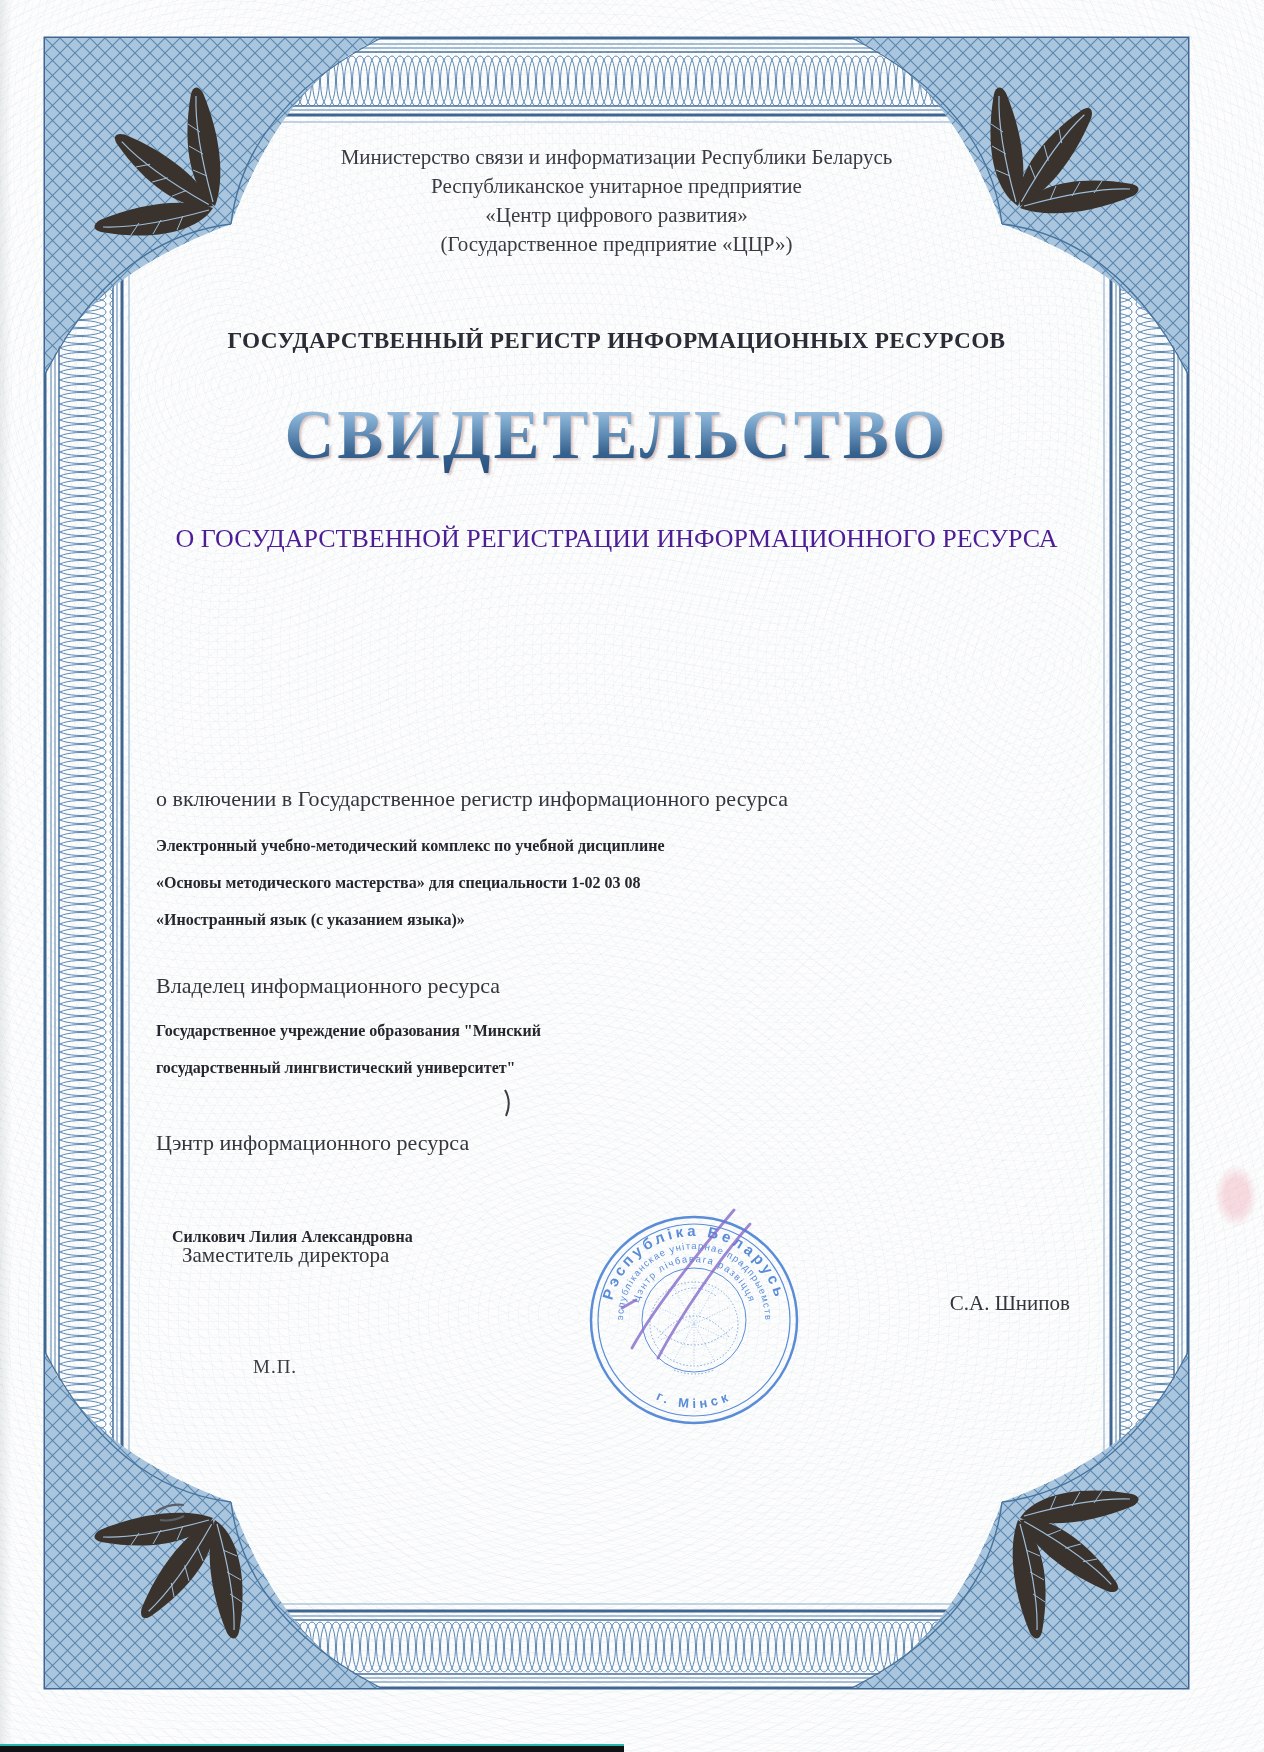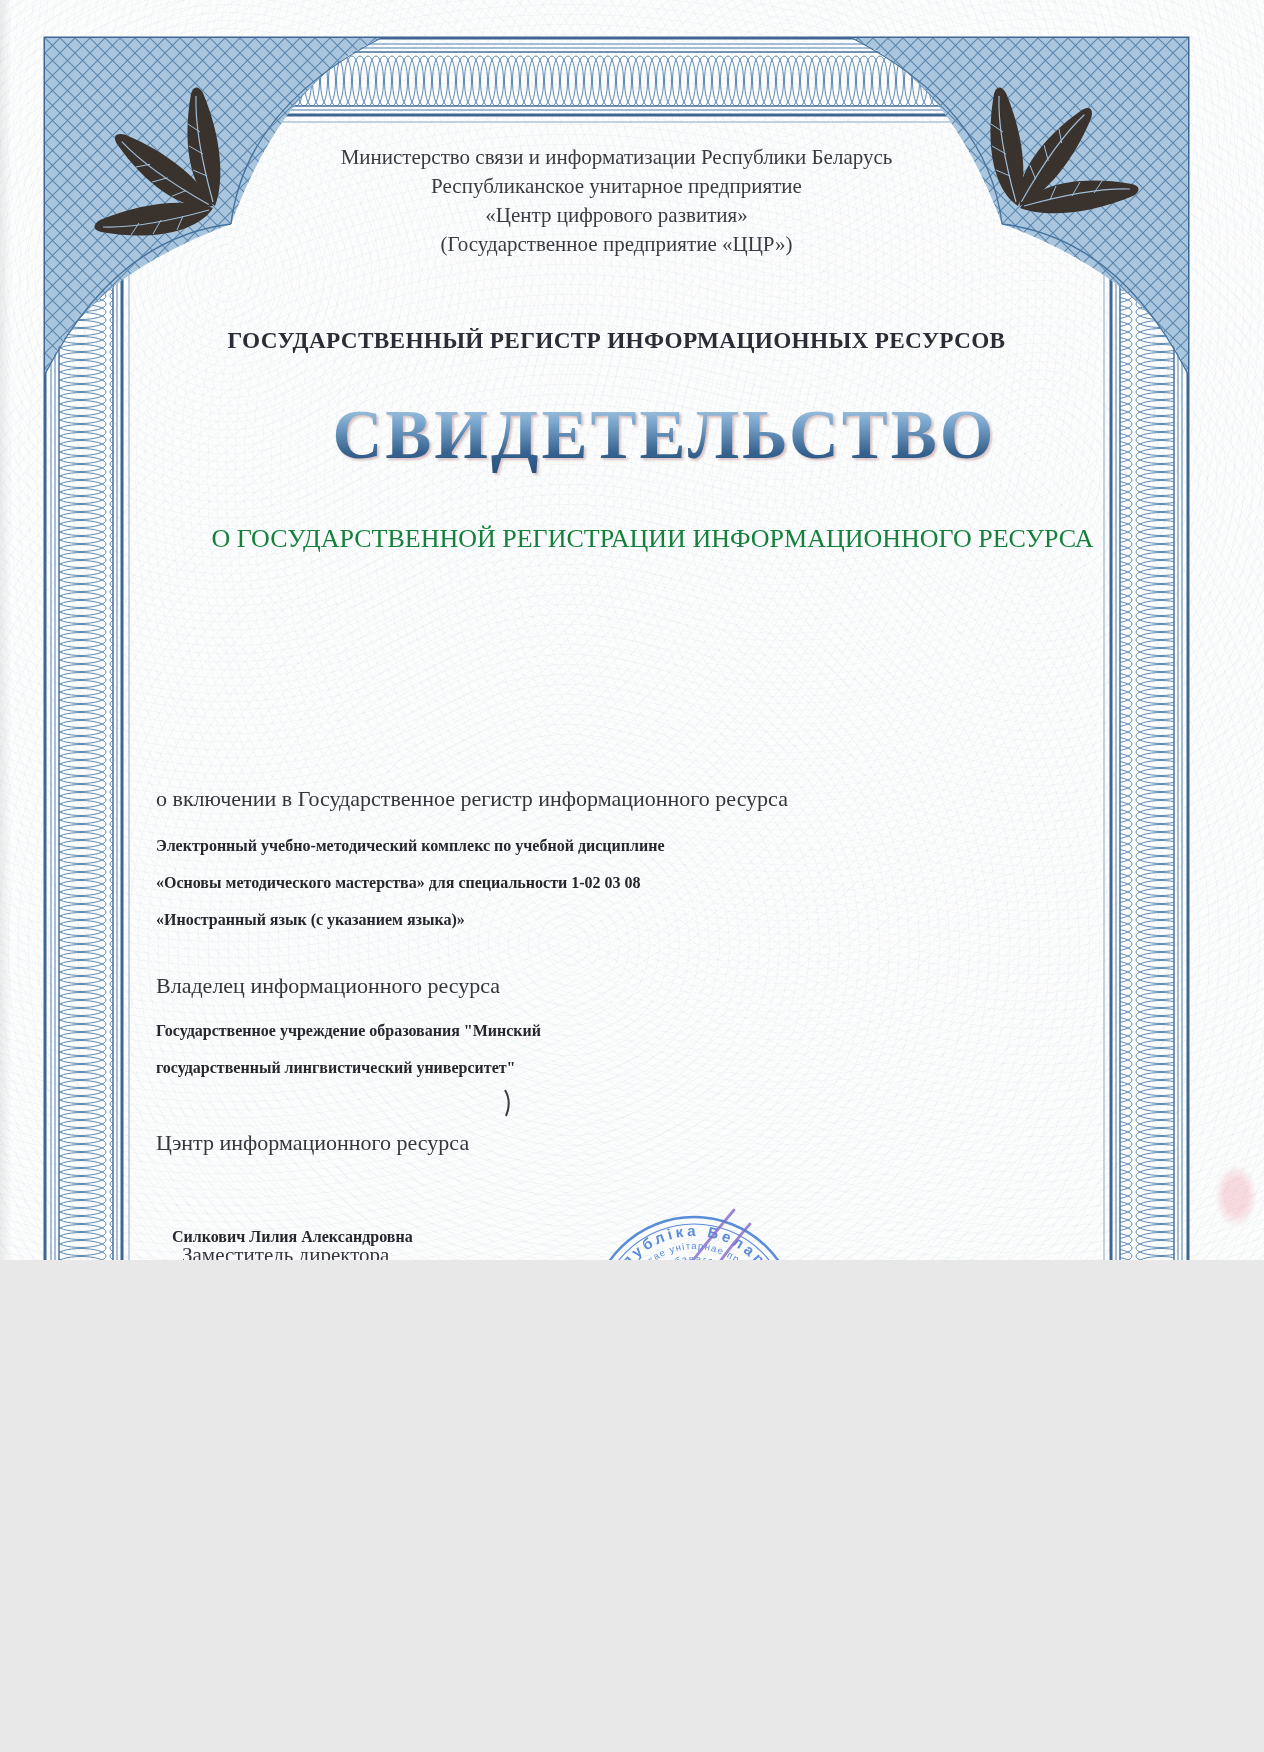--- a/index.html
+++ b/index.html
@@ -1,17 +1,17 @@
 <!DOCTYPE html>
 <html><head>
 <meta charset="utf-8">
 <style>
   html,body{margin:0;padding:0;background:#e8e8e8;}
   .page{
-    position:relative;width:1264px;height:1260px;margin:0 auto;
+    position:relative;width:1264px;height:1752px;margin:0 auto;
     background:#fcfdfc;overflow:hidden;
     font-family:"Liberation Serif","DejaVu Serif",serif;
     color:#32323a;
   }
   .wave-texture{
     position:absolute;inset:0;z-index:0;pointer-events:none;
     background:
       repeating-radial-gradient(circle at 18% 22%, rgba(110,150,185,.05) 0 1px, transparent 1px 8px),
       repeating-radial-gradient(circle at 82% 38%, rgba(110,150,185,.045) 0 1px, transparent 1px 9px),
       repeating-radial-gradient(circle at 45% 75%, rgba(110,150,185,.05) 0 1px, transparent 1px 10px),
@@ -21,21 +21,21 @@
   .t{position:absolute;z-index:2;white-space:nowrap;}
   .center{left:129px;width:975px;text-align:center;}
   .hdr{font-size:21px;line-height:29px;color:#3a3a42;}
   .registry{font-size:24px;font-weight:bold;color:#2c2c36;transform:scaleX(.97);letter-spacing:.3px;}
   .bigtitle{
     font-size:69px;font-weight:bold;letter-spacing:3px;
     background:linear-gradient(180deg,#bcd6ec 0%,#7ea9cf 32%,#36628f 72%,#27507e 100%);
     -webkit-background-clip:text;background-clip:text;color:transparent;
     filter:drop-shadow(2px 2px 1px rgba(140,60,60,.30));
   }
-  .subtitle{font-size:26px;color:#15803d;margin-left:36px;}
+  .subtitle{font-size:26px;color:#4c1d95;}
   .numline{font-size:40px;letter-spacing:1px;color:#2d2d36;}
   .plain{font-size:22px;color:#35353d;}
   .bold{font-size:16px;font-weight:bold;color:#26262e;line-height:37px;}
   .sig{font-size:21px;color:#35353d;}
   .mp{font-size:19px;color:#3a3a42;letter-spacing:1px;}
   .seal-svg{position:absolute;left:562px;top:1188px;z-index:3;opacity:.92;}
   .pink-smudge{position:absolute;left:1215px;top:1165px;width:42px;height:62px;z-index:1;
     background:radial-gradient(ellipse at center, rgba(236,140,160,.30) 0 40%, transparent 72%);}
   .scan-strip{position:absolute;left:0;top:1744px;width:624px;height:8px;z-index:4;
     background:linear-gradient(180deg,#2ab6ae 0 2.5px,#101314 2.5px);}
@@ -120,21 +120,21 @@
 
   <div class="pink-smudge"></div>
 
   <div class="t center hdr" style="top:143px;">Министерство связи и информатизации Республики Беларусь</div>
   <div class="t center hdr" style="top:172px;">Республиканское унитарное предприятие</div>
   <div class="t center hdr" style="top:201px;">«Центр цифрового развития»</div>
   <div class="t center hdr" style="top:230px;">(Государственное предприятие «ЦЦР»)</div>
 
   <div class="t center registry" style="top:327px;">ГОСУДАРСТВЕННЫЙ РЕГИСТР ИНФОРМАЦИОННЫХ РЕСУРСОВ</div>
 
-  <div class="t center bigtitle" style="top:396px;padding-left:48px;">СВИДЕТЕЛЬСТВО</div>
+  <div class="t center bigtitle" style="top:396px;">СВИДЕТЕЛЬСТВО</div>
 
   <div class="t center subtitle" style="top:524px;">О ГОСУДАРСТВЕННОЙ РЕГИСТРАЦИИ ИНФОРМАЦИОННОГО РЕСУРСА</div>
 
 
   <div class="t plain" style="left:156px;top:786px;">о включении в Государственное регистр информационного ресурса</div>
   <div class="t bold" style="left:156px;top:827px;">Электронный учебно-методический комплекс по учебной дисциплине</div>
   <div class="t bold" style="left:156px;top:864px;">«Основы методического мастерства» для специальности 1-02 03 08</div>
   <div class="t plain" style="left:156px;top:973px;">Владелец информационного ресурса</div>
 
   <div class="t bold" style="left:156px;top:901px;">«Иностранный язык (с указанием языка)»</div>

